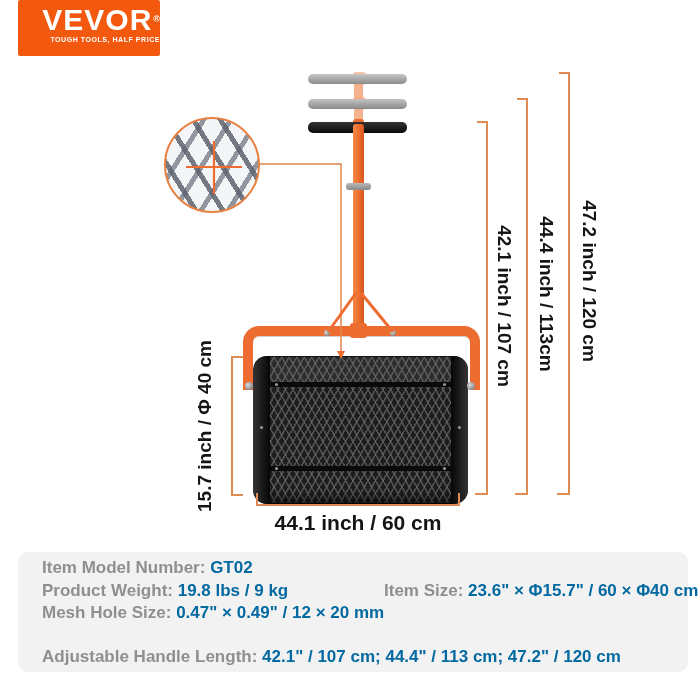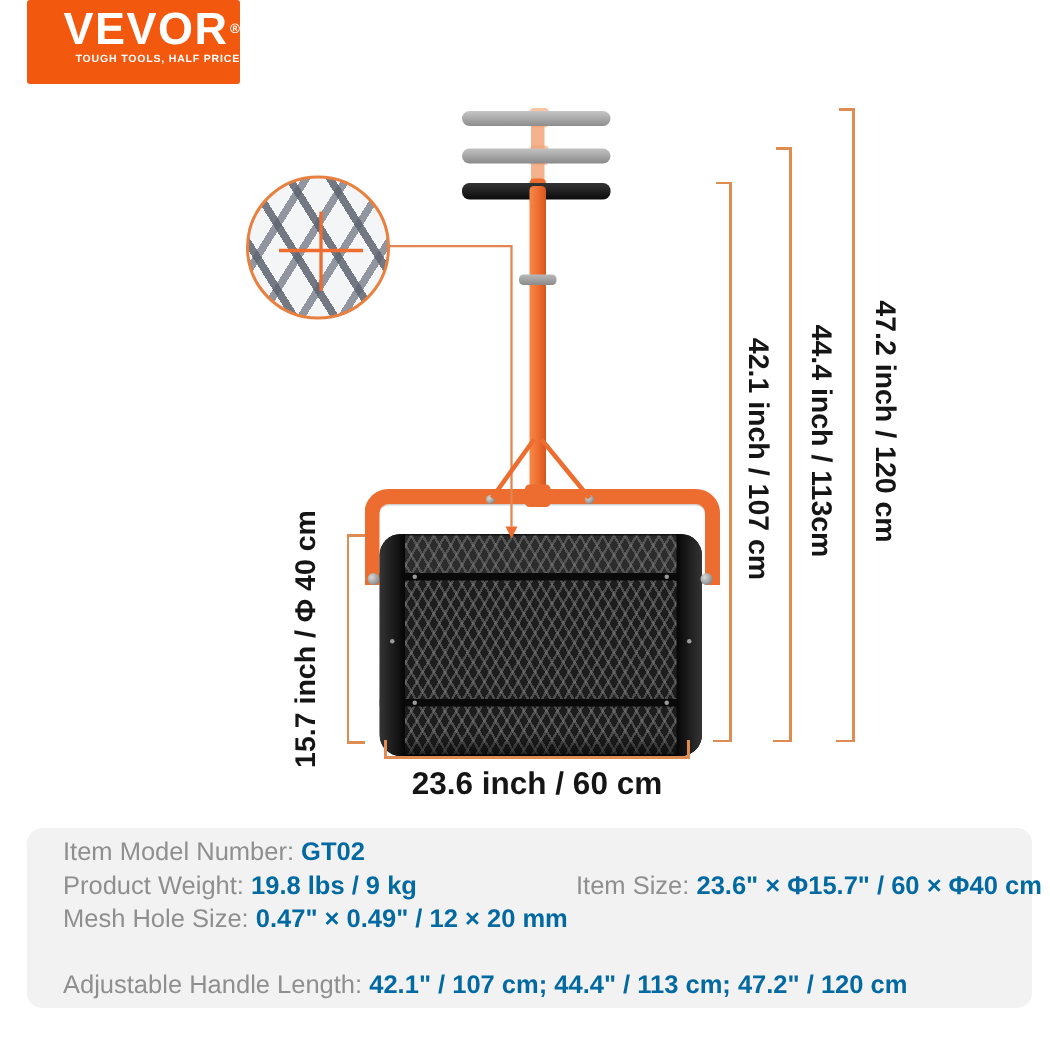--- a/index.html
+++ b/index.html
@@ -73,21 +73,21 @@
     font-size:19px; font-weight:700; color:#151515; }
   .width-label { position:absolute; left:208px; top:511px; width:300px; text-align:center;
     font-size:21px; font-weight:700; color:#151515; }
 
   svg.lines { position:absolute; left:0; top:0; pointer-events:none; }
 
   
   .spec-panel { position:absolute; left:18px; top:552px; width:670px; height:120px;
     background:#F2F2F2; border-radius:10px; }
   .spec-row { position:absolute; font-size:17px; white-space:nowrap; }
-  .spec-label { color:#8F8F8F; font-weight:400; }
+  .spec-label { color:#8F8F8F; font-weight:700; }
   .spec-value { color:#0369a1; font-weight:700; }
   .col-l { left:24px; }  .col-r { left:366px; }
   .row-y0 { top:6px; } .row-y1 { top:29px; } .row-y2 { top:51px; }
   .row-y3 { top:73px; } .row-y4 { top:95px; }
 </style>
 </head>
 <body>
 
 <div class="stage">
 
@@ -145,21 +145,21 @@
     <g stroke="#ED6C2F" stroke-width="2.2">
       <path d="M186,167 H242"></path>
       <path d="M214,141 V194"></path>
     </g>
   </svg>
 
   <div class="dim rot-cw" style="left:504px; top:306px;">42.1 inch / 107 cm</div>
   <div class="dim rot-cw" style="left:546px; top:294px;">44.4 inch / 113cm</div>
   <div class="dim rot-cw" style="left:589px; top:281px;">47.2 inch / 120 cm</div>
   <div class="dim rot-ccw" style="left:205px; top:426px;">15.7 inch / Φ 40 cm</div>
-  <div class="width-label">23.6 inch / 60 cm</div>
+  <div class="width-label">44.1 inch / 60 cm</div>
 
   <div class="spec-panel">
     <div class="spec-row col-l row-y0">
       <span class="spec-label">Item Model Number:</span>
       <span class="spec-value">GT02</span>
     </div>
     <div class="spec-row col-l row-y1">
       <span class="spec-label">Product Weight:</span>
       <span class="spec-value">19.8 lbs / 9 kg</span>
     </div>

